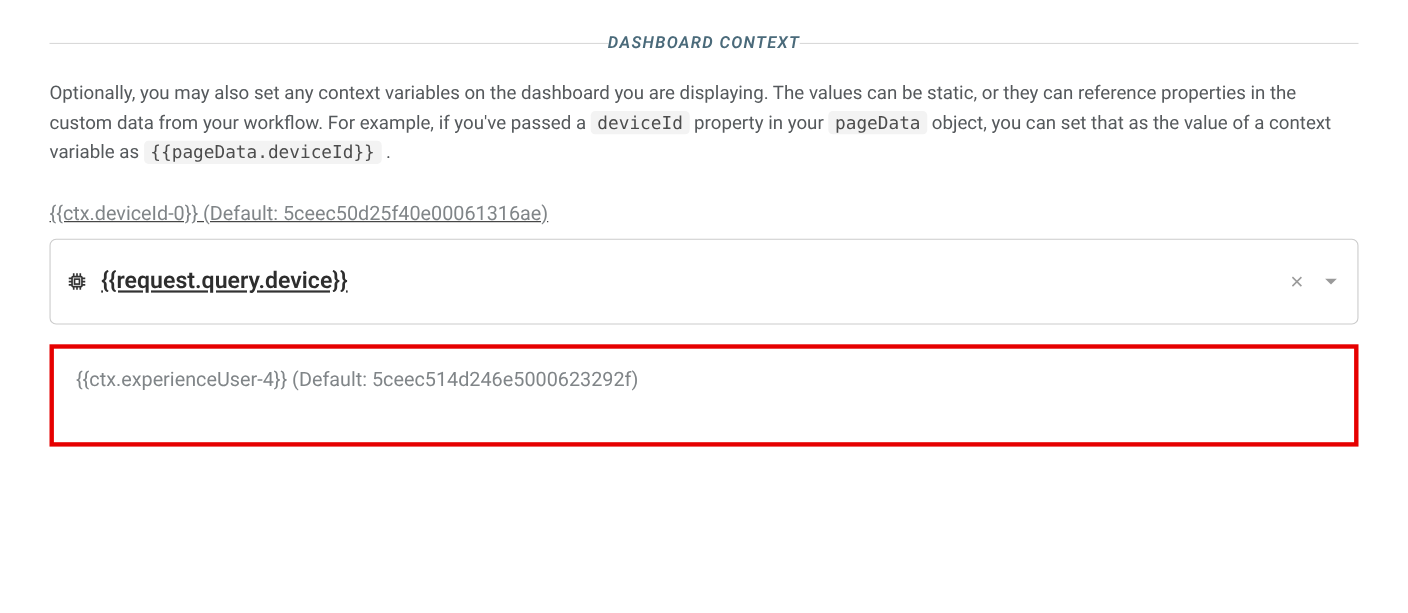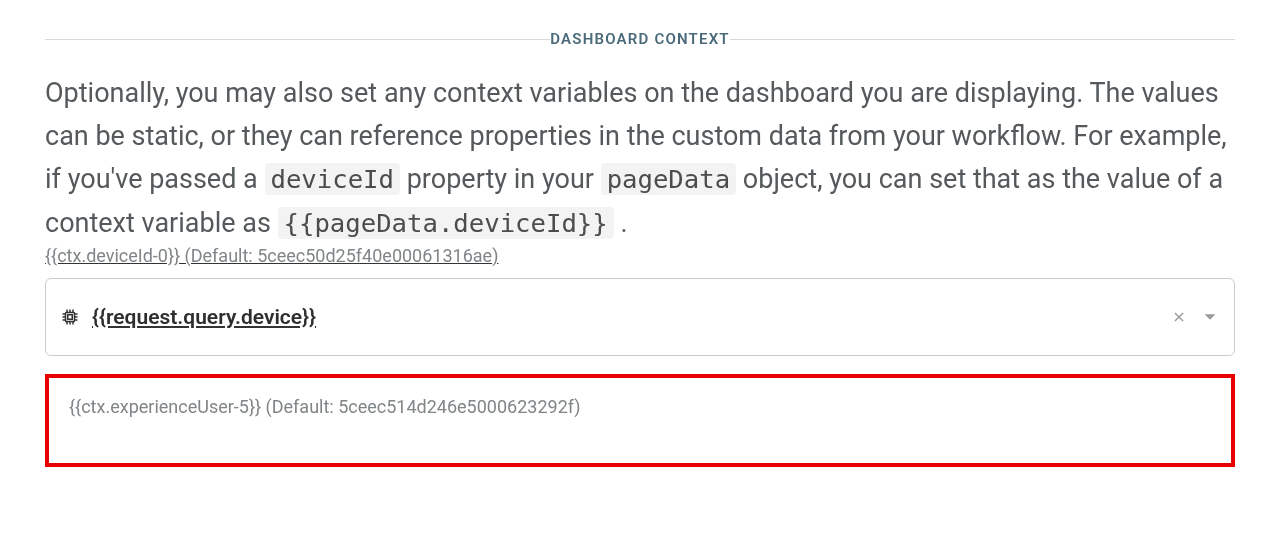--- a/index.html
+++ b/index.html
@@ -8,38 +8,40 @@
       background: #fff;
       color: #333;
       width: 1280px;
       height: 557px;
       padding: 30px 45px;
     }
     .section-header {
       display: flex;
       align-items: center;
       margin-bottom: 24px;
+      font-style: italic;
     }
     .section-header .line {
       flex: 1;
       height: 1px;
       background: #d9d9d9;
     }
     .section-header .title {
       font-size: 15px;
       letter-spacing: 1.2px;
       font-weight: 600;
       color: #4a6a7a;
       text-transform: uppercase;
       white-space: nowrap;
     }
     .description {
-      font-size: 27px;
+      font-size: 17px;
       line-height: 1.6;
       color: #55595c;
+      margin-bottom: 30px;
     }
     .codechip {
       font-family: ui-monospace, SFMono-Regular, Menlo, Consolas, monospace;
       background: #f3f3f3;
       padding: 1px 6px;
       border-radius: 4px;
       color: #4c4c4c;
       font-size: 0.95em;
     }
     .field-label {
@@ -154,15 +156,15 @@
       <span class="chevron-icon">
         <svg viewBox="0 0 24 24" width="16" height="16" fill="currentColor">
           <path d="M4 8 L12 16 L20 8 Z"></path>
         </svg>
       </span>
     </span>
   </div>
 </div>
 
 <div class="highlight-box">
-  <div class="field-label">{{ctx.experienceUser-5}} (Default: 5ceec514d246e5000623292f)</div>
+  <div class="field-label">{{ctx.experienceUser-4}} (Default: 5ceec514d246e5000623292f)</div>
   <div class="spacer-12"></div>
 </div>
 
 </body></html>

